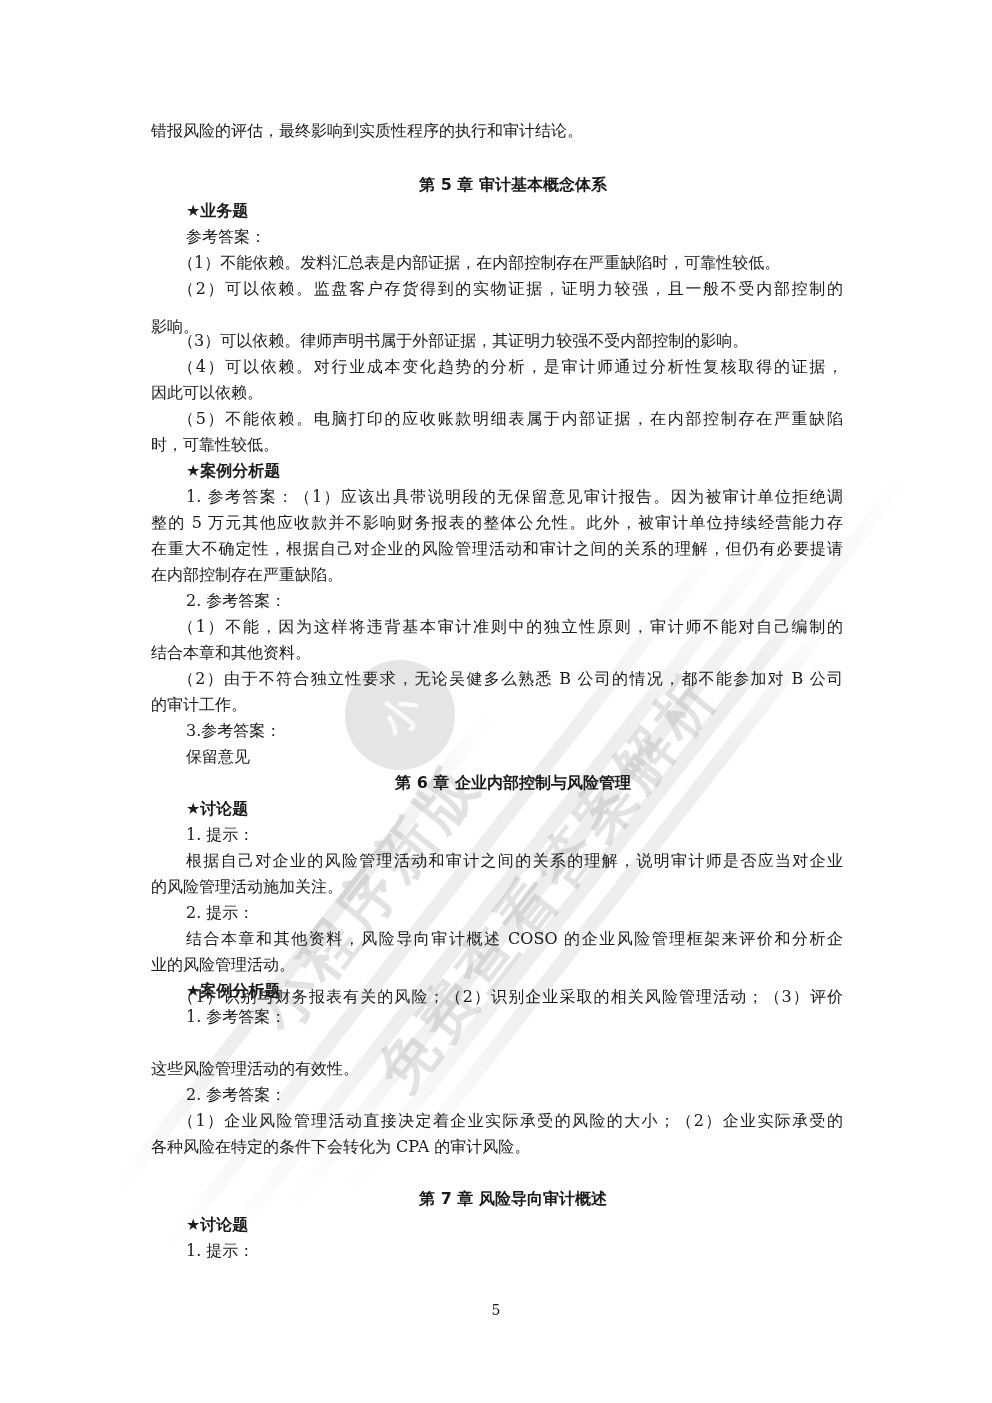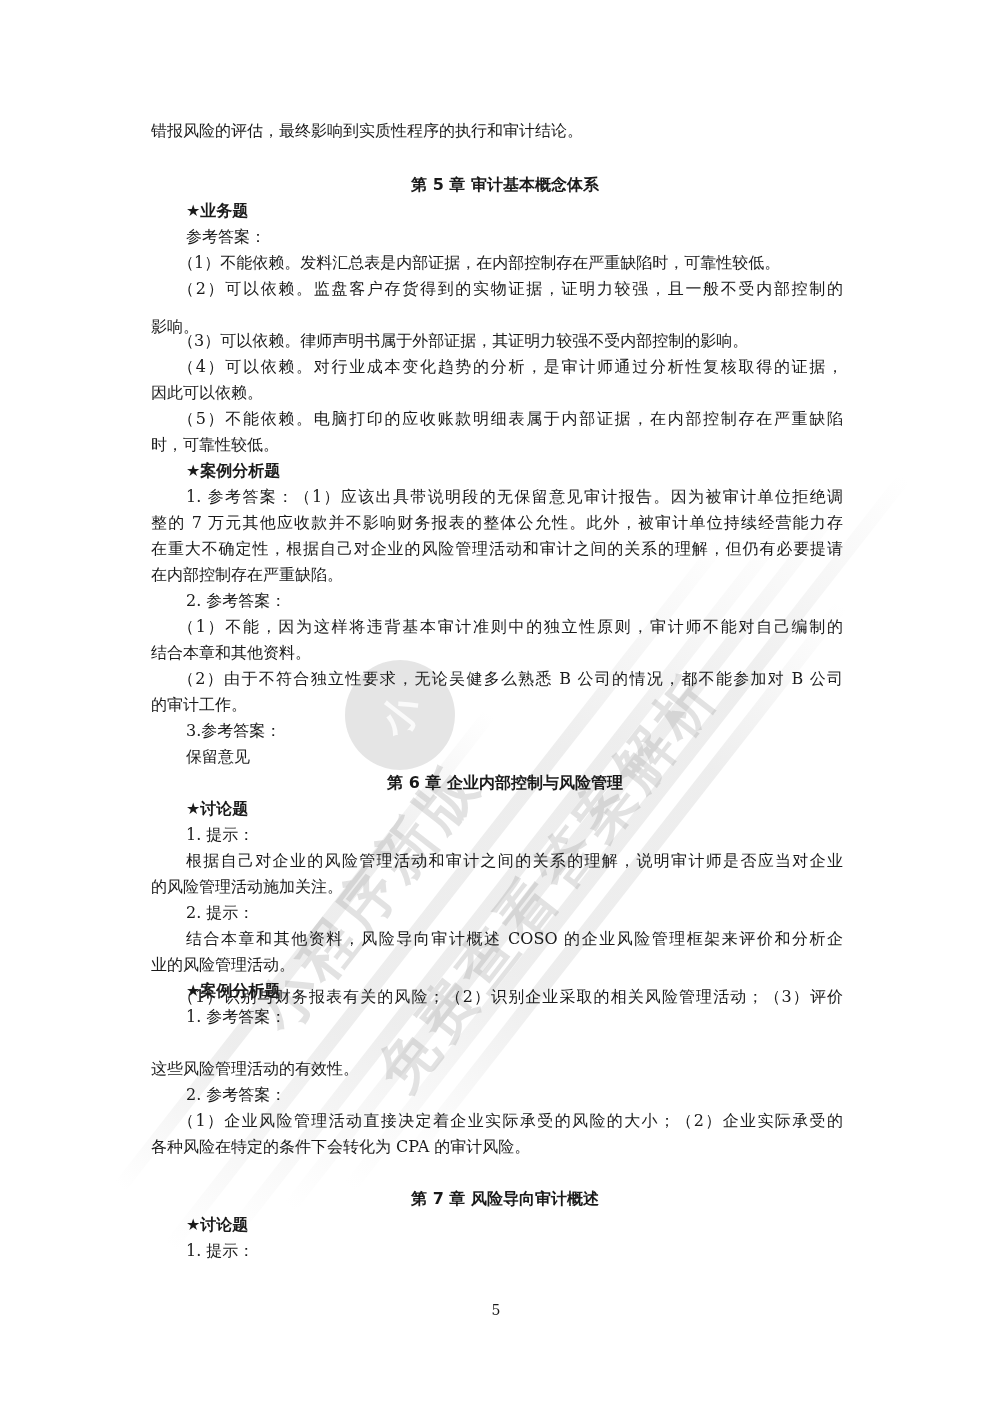--- a/index.html
+++ b/index.html
@@ -36,21 +36,21 @@
   .content { position: absolute; left: 151px; top: 0; width: 692px; }
   .line {
     position: absolute; left: 0; width: 692px; height: 26px;
     font-size: 16px; line-height: 26px; white-space: nowrap;
     text-align: justify; text-align-last: justify;
   }
   .line.last { text-align-last: left; }
   .line.indent { padding-left: 35px; width: 657px; }
   .line.indent-half { padding-left: 27px; width: 665px; }
   .chapter {
-    position: absolute; left: 8px; width: 692px; text-align: center;
+    position: absolute; left: 16px; width: 692px; text-align: center;
     font-family: "DejaVu Sans", "Liberation Sans", sans-serif;
     font-weight: bold; font-size: 16px; line-height: 26px; height: 26px;
   }
   .section {
     position: absolute; left: 35px;
     font-family: "DejaVu Sans", "Liberation Sans", sans-serif;
     font-weight: bold; font-size: 16px; line-height: 26px; height: 26px;
   }
   .page-number {
     position: absolute; left: 486px; top: 1300px; width: 20px; text-align: center;
@@ -85,21 +85,21 @@
     <div class="line indent-half" style="top:276px;">（2）可以依赖。监盘客户存货得到的实物证据，证明力较强，且一般不受内部控制的</div>
     <div class="line last" style="top:314px;">影响。</div>
     <div class="line last indent-half" style="top:328px;">（3）可以依赖。律师声明书属于外部证据，其证明力较强不受内部控制的影响。</div>
     <div class="line indent-half" style="top:354px;">（4）可以依赖。对行业成本变化趋势的分析，是审计师通过分析性复核取得的证据，</div>
     <div class="line last" style="top:380px;">因此可以依赖。</div>
     <div class="line indent-half" style="top:406px;">（5）不能依赖。电脑打印的应收账款明细表属于内部证据，在内部控制存在严重缺陷</div>
     <div class="line last" style="top:432px;">时，可靠性较低。</div>
 
     <div class="section" style="top:458px;">★案例分析题</div>
     <div class="line indent" style="top:484px;">1. 参考答案：（1）应该出具带说明段的无保留意见审计报告。因为被审计单位拒绝调</div>
-    <div class="line" style="top:510px;">整的 7 万元其他应收款并不影响财务报表的整体公允性。此外，被审计单位持续经营能力存</div>
+    <div class="line" style="top:510px;">整的 5 万元其他应收款并不影响财务报表的整体公允性。此外，被审计单位持续经营能力存</div>
     <div class="line" style="top:536px;">在重大不确定性，根据自己对企业的风险管理活动和审计之间的关系的理解，但仍有必要提请</div>
     <div class="line last" style="top:562px;">在内部控制存在严重缺陷。</div>
     <div class="line last indent" style="top:588px;">2. 参考答案：</div>
     <div class="line indent-half" style="top:614px;">（1）不能，因为这样将违背基本审计准则中的独立性原则，审计师不能对自己编制的</div>
     <div class="line last" style="top:640px;">结合本章和其他资料。</div>
     <div class="line indent-half" style="top:666px;">（2）由于不符合独立性要求，无论吴健多么熟悉 B 公司的情况，都不能参加对 B 公司</div>
     <div class="line last" style="top:692px;">的审计工作。</div>
     <div class="line last indent" style="top:718px;">3.参考答案：</div>
     <div class="line last indent" style="top:744px;">保留意见</div>
 

